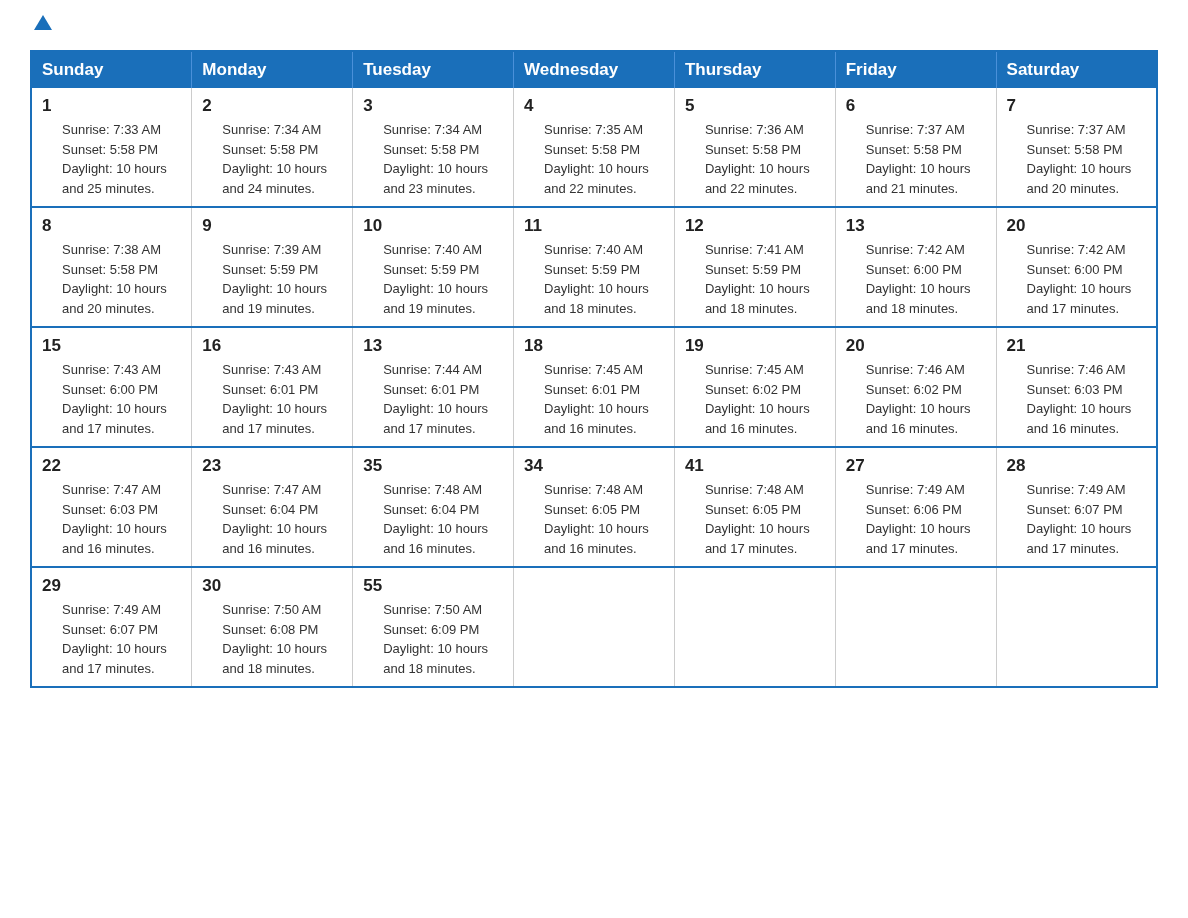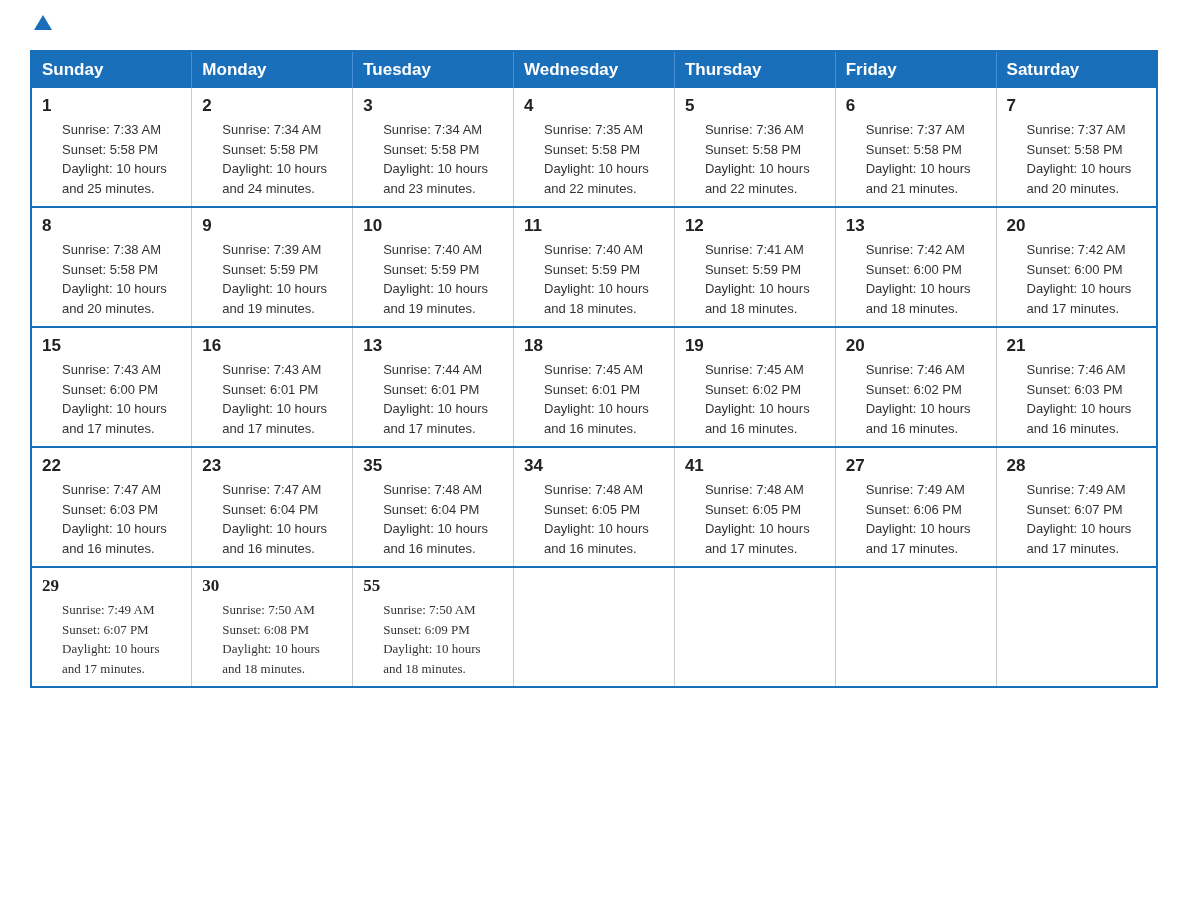--- a/index.html
+++ b/index.html
@@ -53,21 +53,21 @@
     .calendar td {
       vertical-align: top;
       padding: 8px 10px;
       font-size: 13px;
       color: #222;
       border-right: 1px solid #ccc;
       border-bottom: 2px solid #1a6fba;
       width: calc(100% / 7);
     }
     .calendar td:last-child { border-right: none; }
-    .calendar tr:last-child td { border-bottom: none; font-family: Liberation Serif, serif; }
+    .calendar tr:last-child td { border-bottom: none; }
     .day-num {
       font-size: 17px;
       font-weight: bold;
       margin-bottom: 4px;
       display: block;
     }
     .day-info {
       font-size: 13px;
       line-height: 1.5;
       color: #333;

